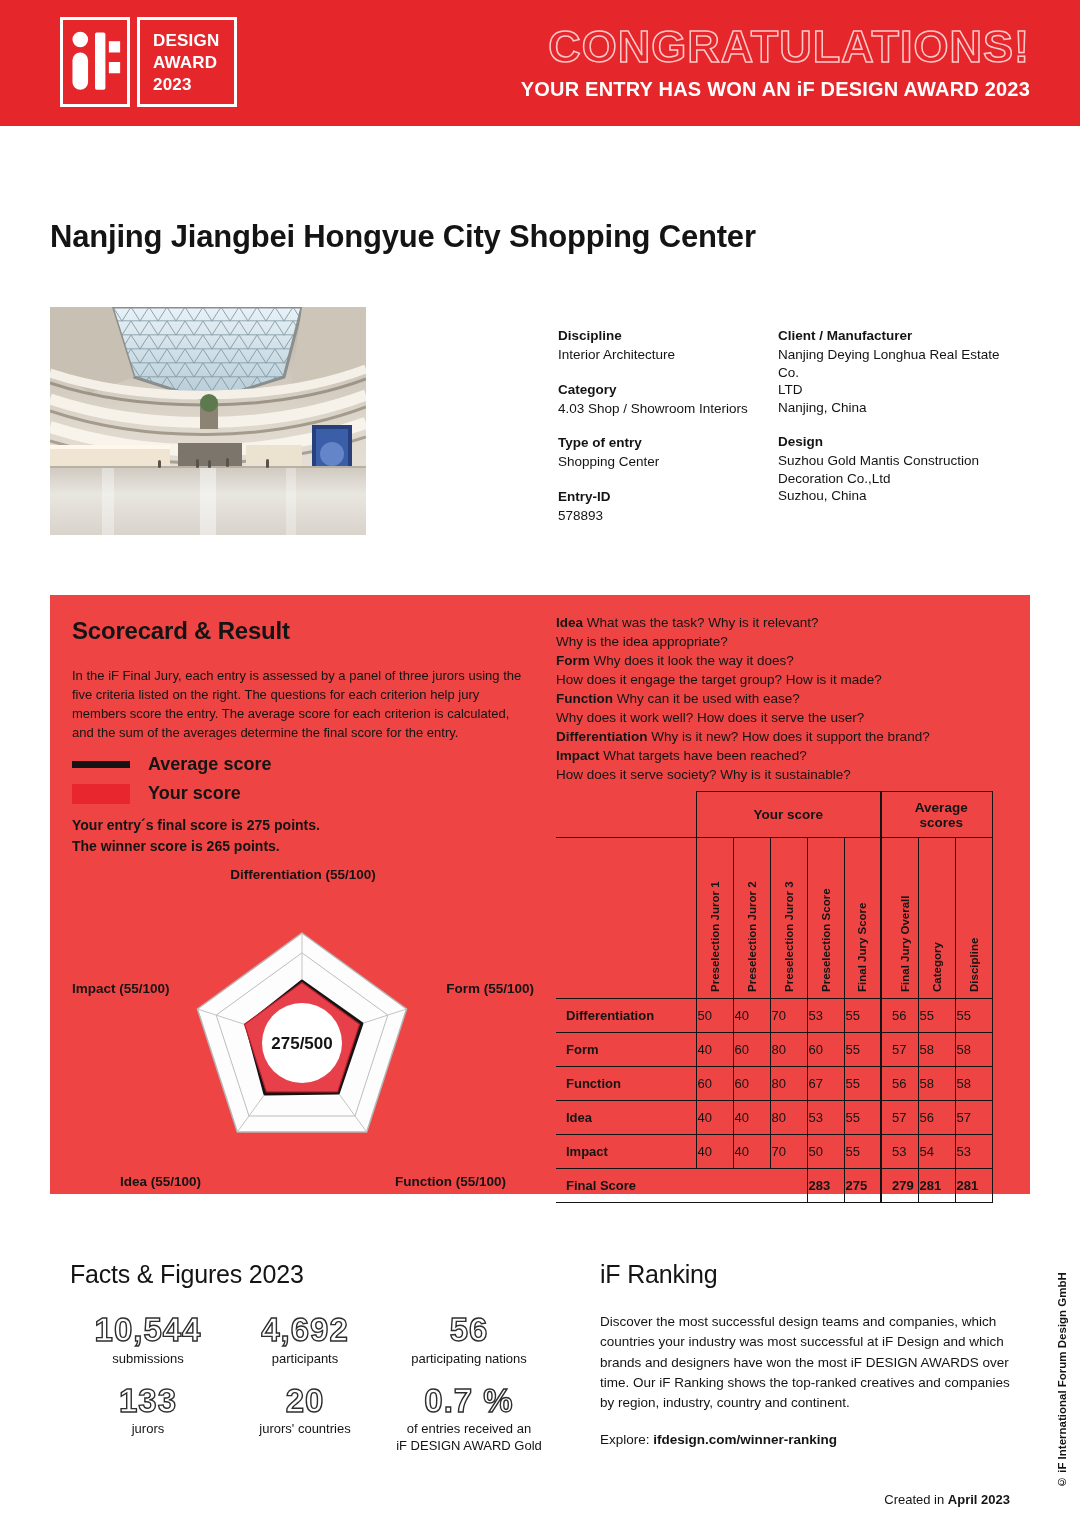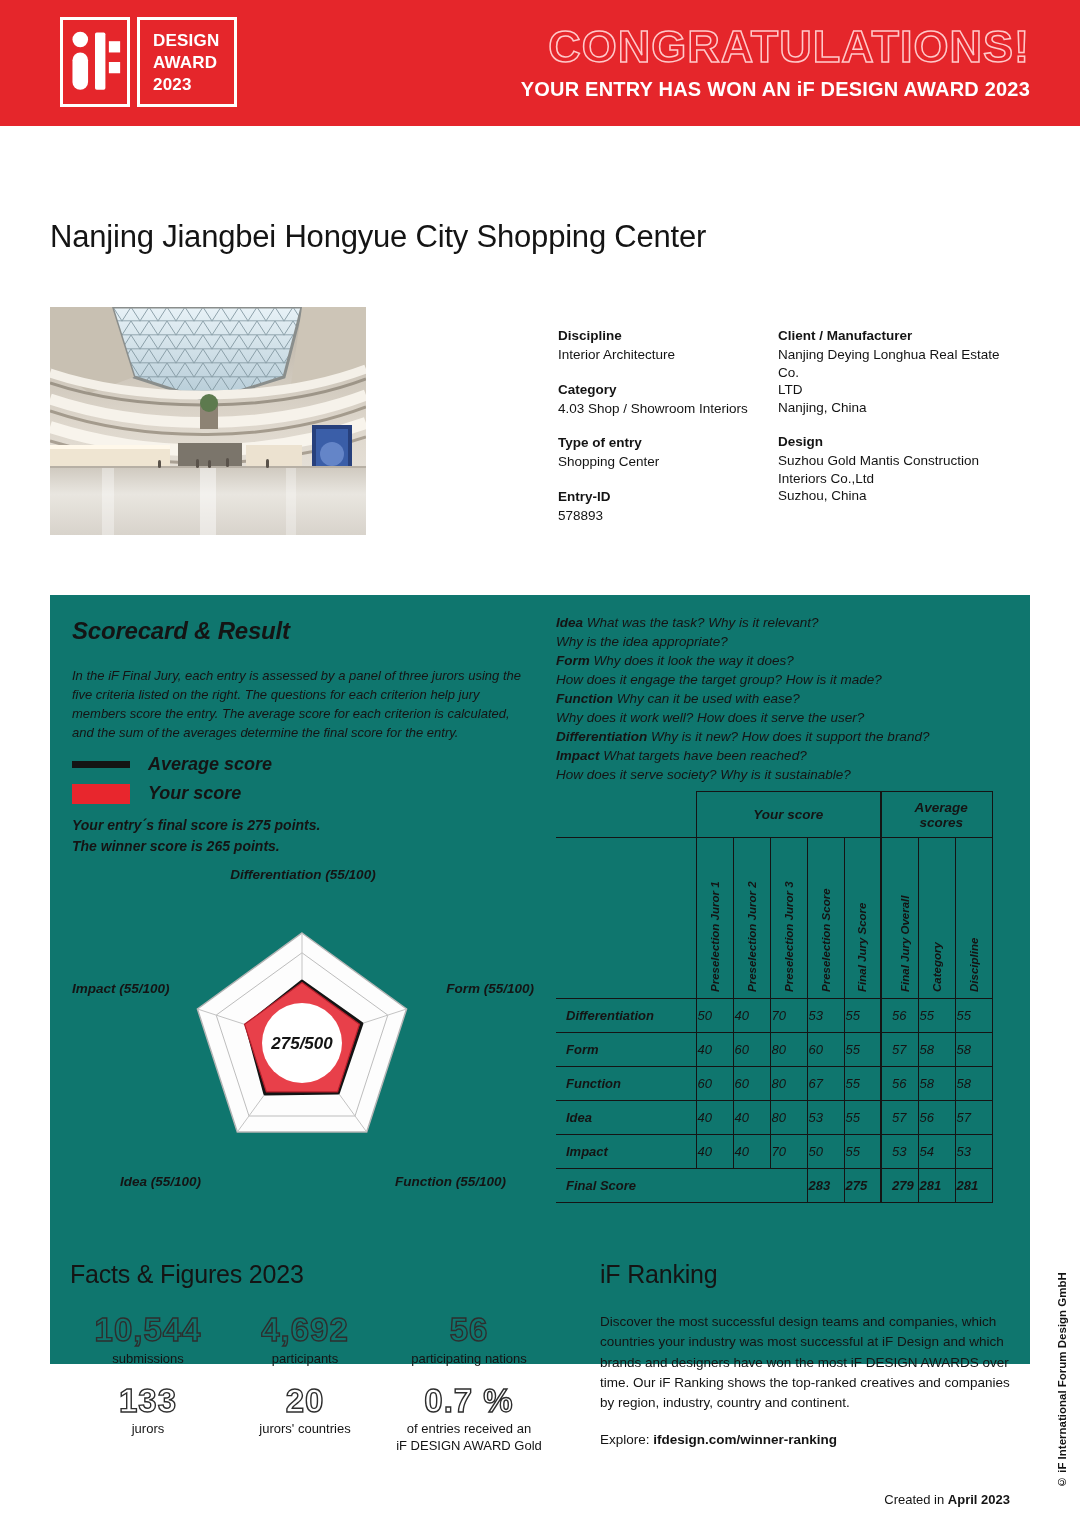--- a/index.html
+++ b/index.html
@@ -12,31 +12,31 @@
   .logo-box{border:3px solid #fff;box-sizing:border-box;}
   .logo-if{width:70px;height:90px;display:flex;align-items:center;justify-content:center;}
   .logo-text{width:100px;height:90px;padding:10px 0 0 13px;color:#fff;font-weight:bold;
              font-size:17px;line-height:1.28;letter-spacing:.2px;}
   .congrats{position:absolute;right:50px;top:24px;text-align:right;}
   .congrats-title{font-size:45px;font-weight:800;line-height:1;letter-spacing:1px;
                   color:rgba(229,38,43,0);-webkit-text-stroke:1.5px #ffc9ca;}
   .congrats-sub{margin-top:9px;font-size:20px;font-weight:bold;color:#fff;letter-spacing:.2px;}
 
   
-  .entry-title{position:absolute;left:50px;top:219px;font-size:31px;font-weight:normal;letter-spacing:-.2px;}
+  .entry-title{position:absolute;left:50px;top:219px;font-size:31px;font-weight:bold;letter-spacing:-.2px;}
   .photo{position:absolute;left:50px;top:307px;width:316px;height:228px;overflow:hidden;}
   .meta-col{position:absolute;top:328px;font-size:13.5px;}
   #meta-left{left:558px;width:205px;}
   #meta-right{left:778px;width:245px;}
   .meta-block{margin-bottom:18px;}
   .meta-label{font-weight:bold;margin-bottom:3px;}
   .meta-value{line-height:1.3;}
 
   
-  .panel{position:absolute;left:50px;top:595px;width:980px;height:769px;background:#0f766e;font-style:italic;}
+  .panel{position:absolute;left:50px;top:595px;width:980px;height:599px;background:#ef4444;}
   .panel-left{position:absolute;left:22px;top:22px;width:462px;}
   .panel-right{position:absolute;left:506px;top:18px;width:456px;}
   .sc-heading{font-size:24px;font-weight:bold;letter-spacing:-.2px;}
   .sc-intro{margin-top:22px;font-size:13px;line-height:1.45;width:450px;}
   .legend{margin-top:12px;}
   .legend-row{display:flex;align-items:center;margin-top:8px;}
   .legend-swatch-line{width:58px;height:7px;background:#141414;}
   .legend-swatch-box{width:58px;height:20px;background:#e8262d;}
   .legend-label{font-weight:bold;font-size:18px;margin-left:18px;}
   .final-lines{margin-top:11px;font-weight:bold;font-size:14px;line-height:1.5;}
@@ -200,21 +200,21 @@
   <div class="meta-col" id="meta-right">
       <div class="meta-block">
         <div class="meta-label">Client / Manufacturer</div>
         <div class="meta-value">Nanjing Deying Longhua Real Estate Co.</div>
         <div class="meta-value">LTD</div>
         <div class="meta-value">Nanjing, China</div>
       </div>
       <div class="meta-block">
         <div class="meta-label">Design</div>
         <div class="meta-value">Suzhou Gold Mantis Construction</div>
-        <div class="meta-value">Interiors Co.,Ltd</div>
+        <div class="meta-value">Decoration Co.,Ltd</div>
         <div class="meta-value">Suzhou, China</div>
       </div>
     </div>
 
   <div class="panel">
     <div class="panel-left">
       <div class="sc-heading">Scorecard &amp; Result</div>
       <div class="sc-intro">In the iF Final Jury, each entry is assessed by a panel of three jurors using the five criteria listed on the right. The questions for each criterion help jury members score the entry. The average score for each criterion is calculated, and the sum of the averages determine the final score for the entry.</div>
       <div class="legend">
         <div class="legend-row">

